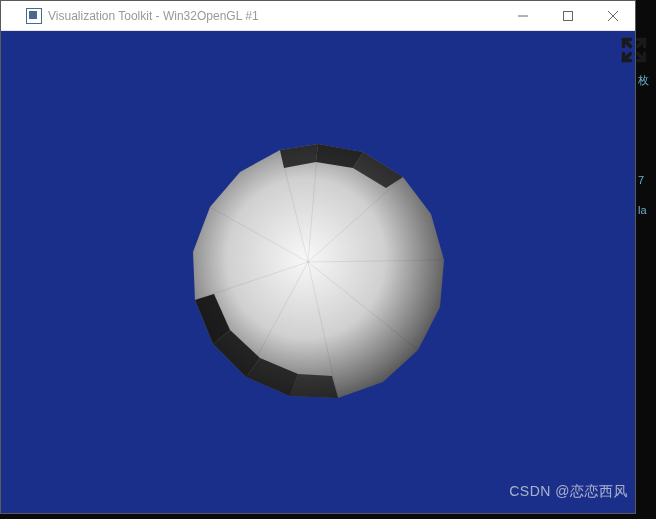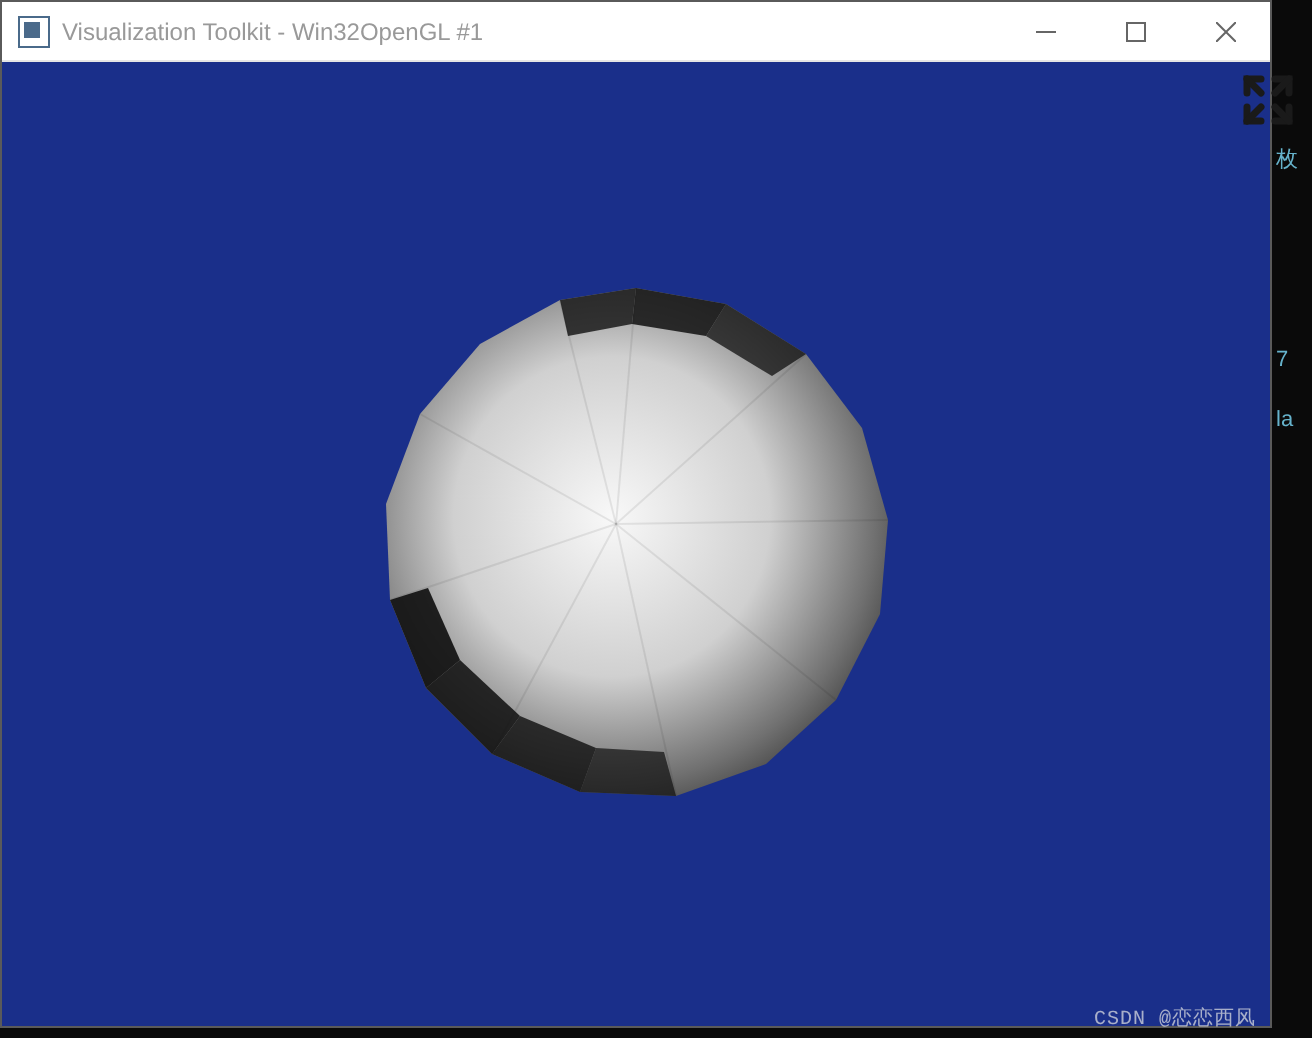--- a/index.html
+++ b/index.html
@@ -22,20 +22,21 @@
       display: flex;
       flex-direction: column;
     }
     .titlebar {
       height: 30px;
       background: #ffffff;
       display: flex;
       align-items: center;
       border-bottom: 1px solid #e5e5e5;
       flex-shrink: 0;
+      padding-left: 17px;
     }
     .app-icon {
       width: 16px;
       height: 16px;
       margin: 0 6px 0 8px;
       border: 1px solid #4a6a8a;
       position: relative;
     }
     .app-icon::after {
       content: "";
@@ -78,25 +79,24 @@
       top: 36px;
       right: 8px;
       width: 28px;
       height: 28px;
       color: #202020;
     }
     .fullscreen-icon svg { display: block; }
     .watermark {
       position: absolute;
       right: 28px;
-      bottom: 3px;
-      font-size: 10px;
+      bottom: 18px;
+      font-size: 14px;
       color: rgba(230, 230, 230, 0.7);
       letter-spacing: 0.5px;
-      font-family: Liberation Mono, monospace;
     }
     .side-fragment {
       position: absolute;
       right: 0;
       top: 65px;
       width: 18px;
       font-size: 11px;
       color: #66b3cc;
       text-align: left;
       line-height: 30px;

